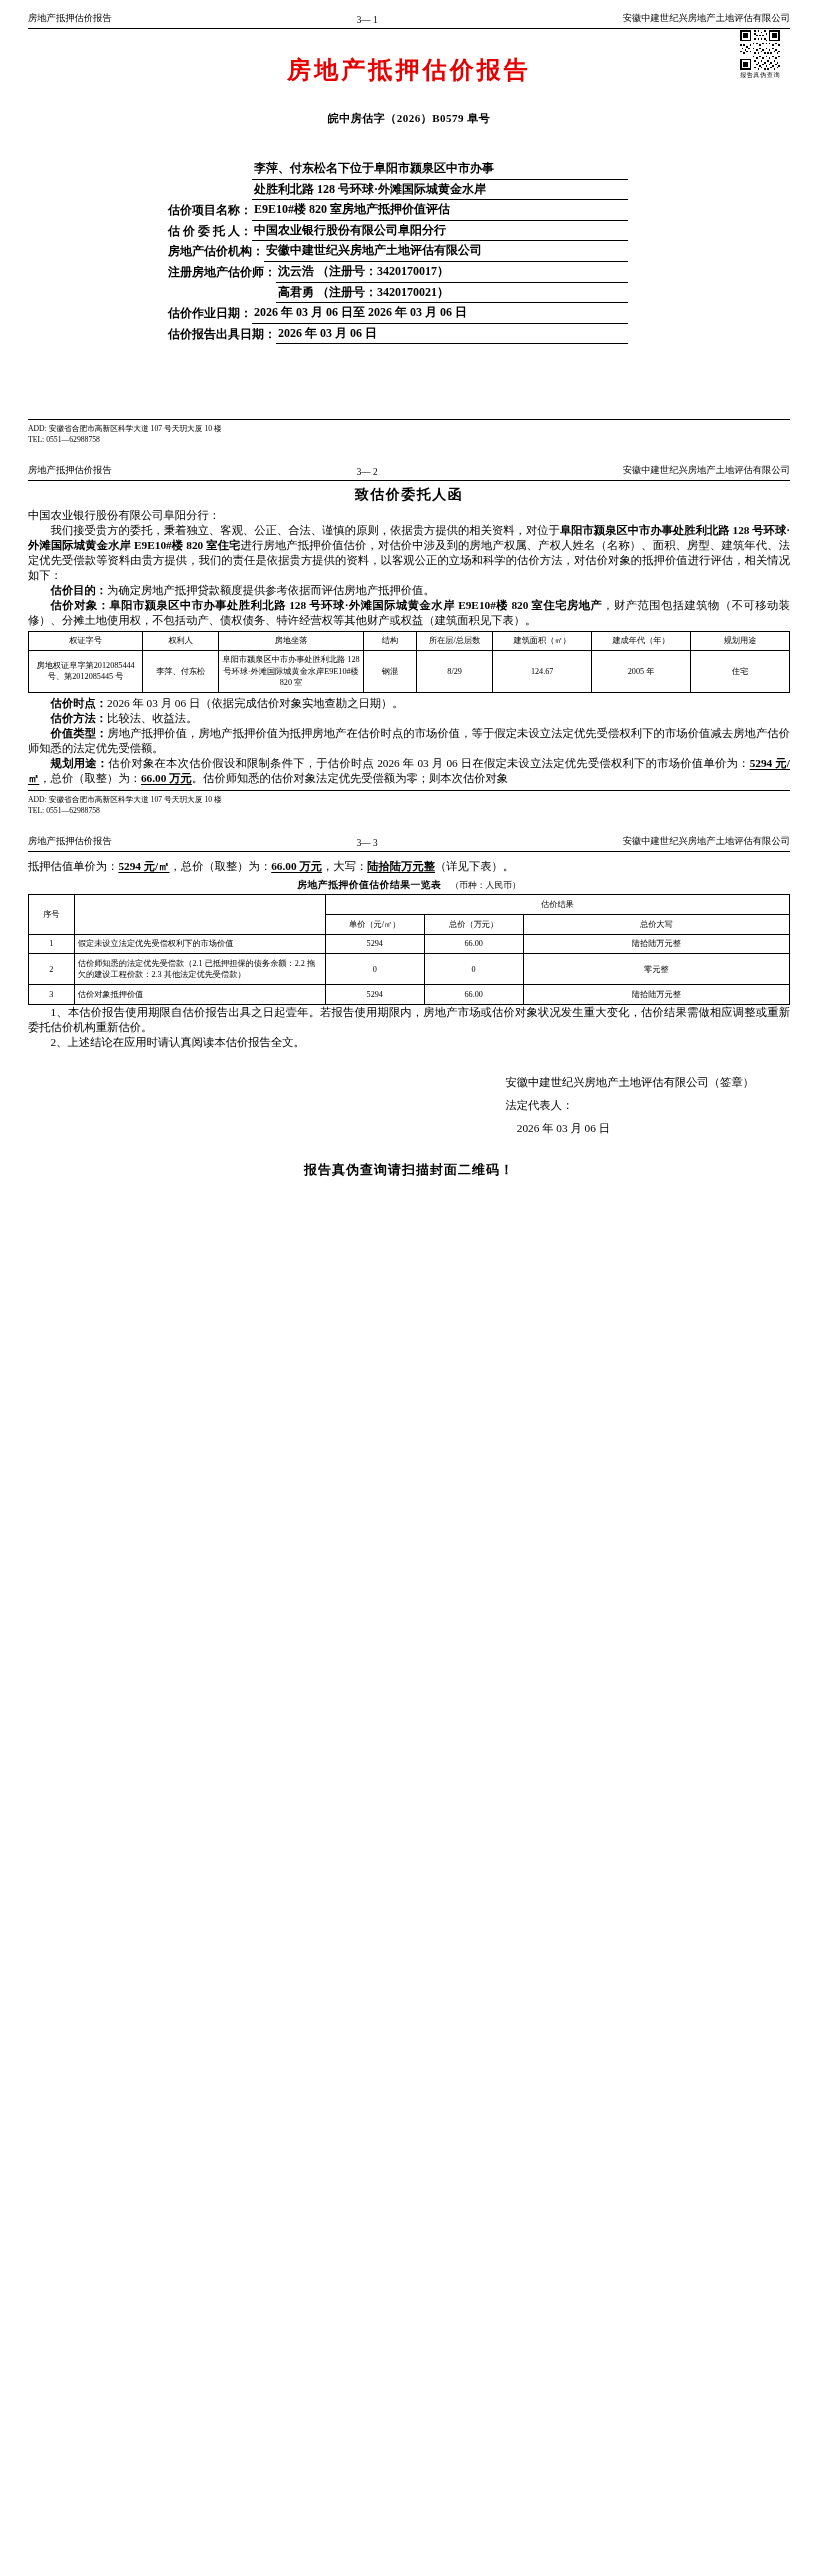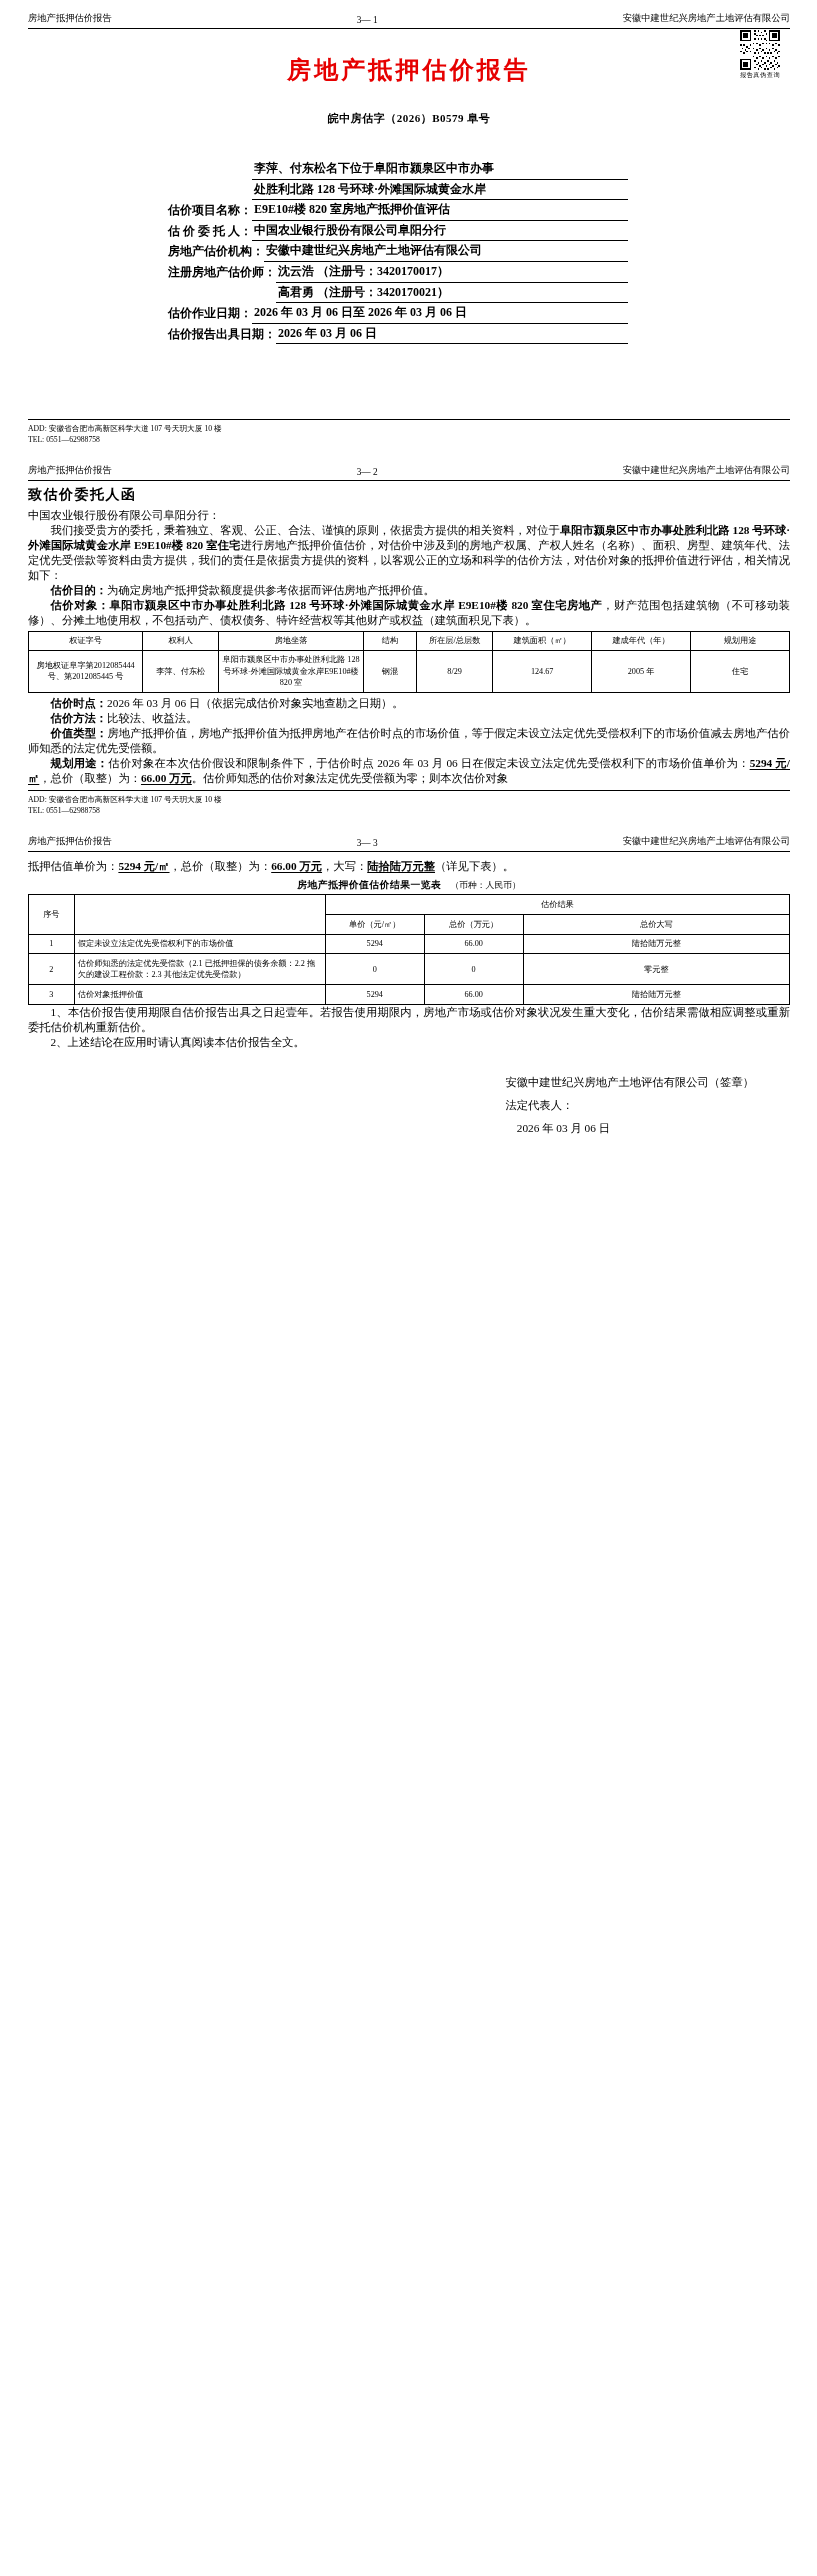--- a/index.html
+++ b/index.html
@@ -22,21 +22,21 @@
   .cover-no { margin-top: 25px; text-align: center; font-size: 11px; font-weight: 700; letter-spacing: 0.5px; }
 
   .cover-fields { margin: 33px 0 0 140px; width: 460px; font-size: 12px; font-weight: 700; }
   .f-row { display: flex; align-items: flex-end; line-height: 19.6px; }
   .f-label { white-space: pre; }
   .f-val { flex: 1; border-bottom: 0.8px solid #000; padding-left: 2.1px; white-space: nowrap; overflow: hidden; }
   .f-multi { flex: 1; }
   .f-line { display: block; border-bottom: 0.8px solid #000; padding-left: 2.1px; white-space: nowrap; overflow: hidden; }
   .ghost { visibility: hidden; }
 
-  .letter-title { margin-top: 5.2px; font-size: 14px; font-weight: 700; letter-spacing: 1.5px; }
+  .letter-title { margin-top: 5.2px; text-align: center; font-size: 14px; font-weight: 700; letter-spacing: 1.5px; }
   .salutation { margin-top: 4.1px; font-size: 11.3px; }
   .para { font-size: 11.3px; line-height: 15px; text-align: justify; text-indent: 2em; }
   .noind { text-indent: 0; }
   .lbl { font-weight: 700; }
   .b { font-weight: 700; }
   .num { font-weight: 700; text-decoration: underline; text-underline-offset: 1.5px; }
 
   .s-table { width: 100%; margin: 3.1px 0; border-collapse: collapse; table-layout: fixed; font-size: 8.2px; text-align: center; }
   .s-table th, .s-table td { border: 0.8px solid #000; padding: 3.1px 2.6px; font-weight: 400; word-break: break-all; vertical-align: middle; line-height: 1.4; }
 
@@ -276,17 +276,18 @@
 
     <p class="para">1、本估价报告使用期限自估价报告出具之日起壹年。若报告使用期限内，房地产市场或估价对象状况发生重大变化，估价结果需做相应调整或重新委托估价机构重新估价。</p>
     <p class="para">2、上述结论在应用时请认真阅读本估价报告全文。</p>
 
     <div class="sig">
       <div>安徽中建世纪兴房地产土地评估有限公司（签章）</div>
       <div>法定代表人：</div>
       <div class="d">2026 年 03 月 06 日</div>
     </div>
 
+    <div class="qr-notice">报告真伪查询请扫描封面二维码！</div>
 
   </section>
 
 </div>
 
 
 </body></html>

